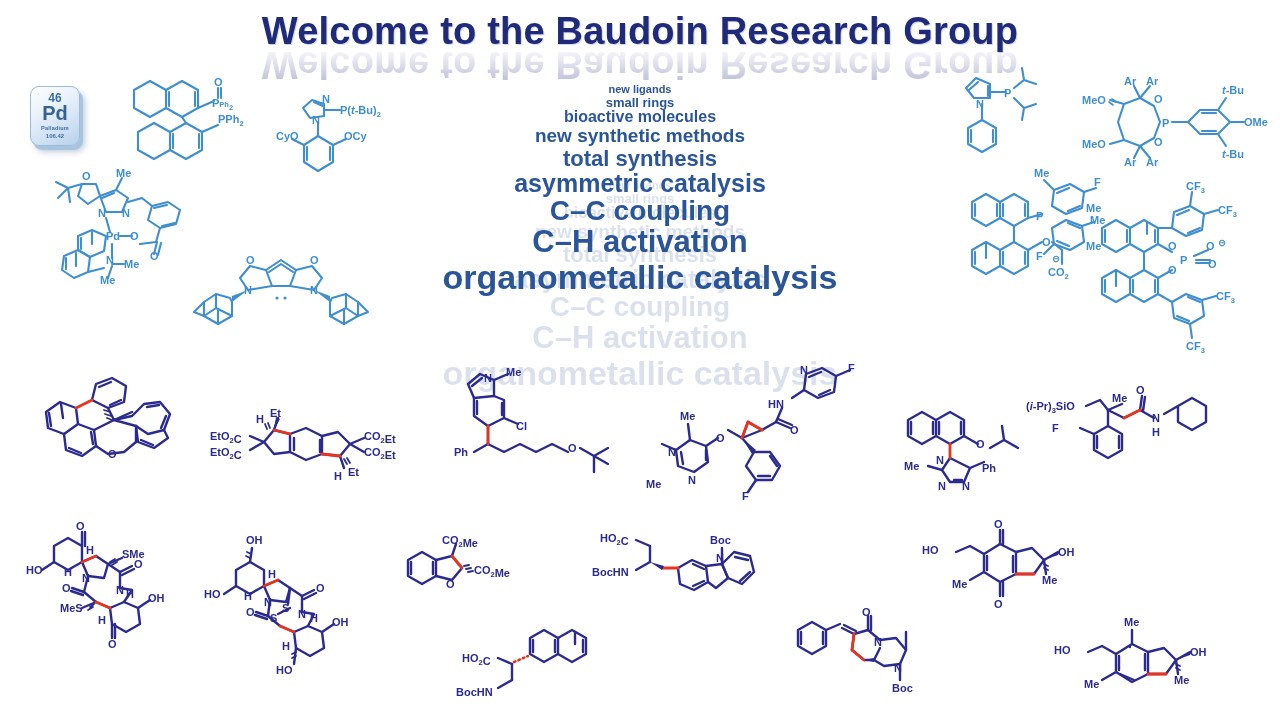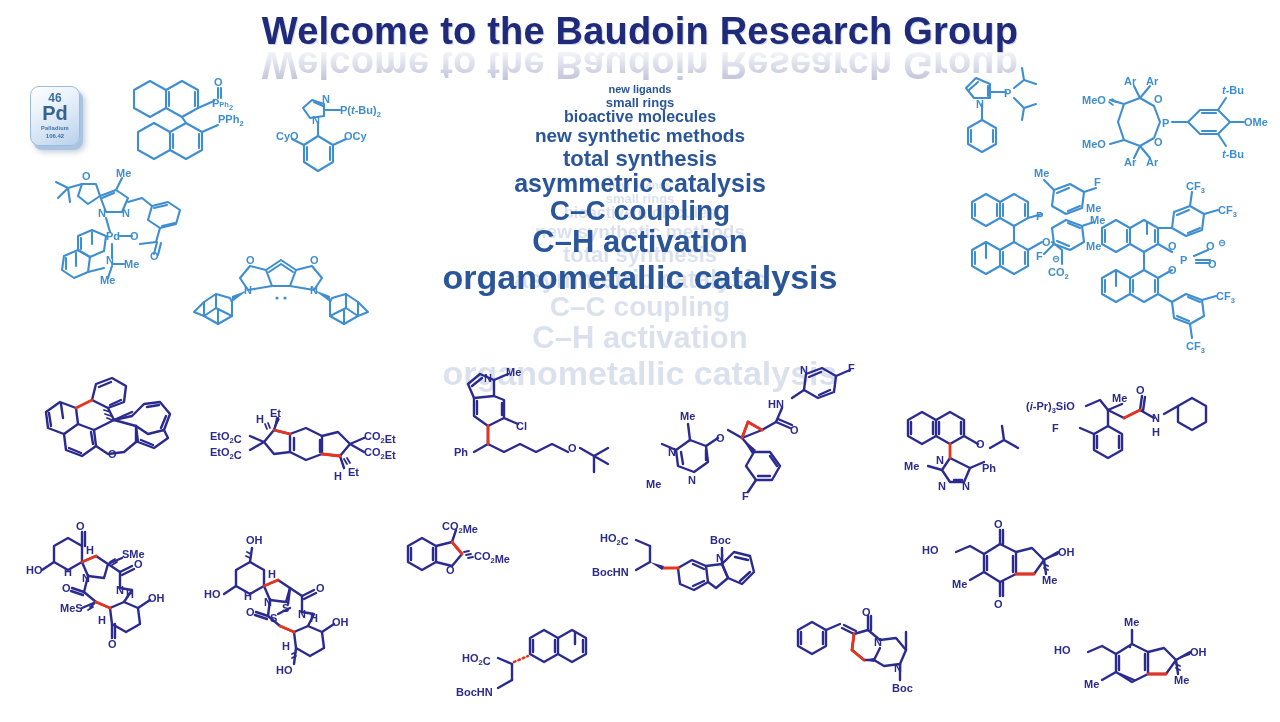--- a/index.html
+++ b/index.html
@@ -675,21 +675,21 @@
       <text class="lbl lbl-n" x="54" y="88">S</text>
       <text class="lbl lbl-n" x="30" y="82">O</text>
       <text class="lbl lbl-n" x="82" y="84">N</text>
       <text class="lbl lbl-n" x="94" y="88">H</text>
       <text class="lbl lbl-n" x="116" y="92">OH</text>
       <text class="lbl lbl-n" x="66" y="116">H</text>
       <text class="lbl lbl-n" x="60" y="140">HO</text>
     </svg>
   </div>
 
-  <div class="mol" style="left:398px;top:524px">
+  <div class="mol" style="left:398px;top:538px">
     <svg width="150" height="80" viewBox="0 0 150 80">
       <g class="nav">
 
         <path d="M38 22 L24 14 L10 22 L10 38 L24 46 L38 38 Z"></path>
         <path d="M13 24 L13 36 M35 24 L35 36"></path>
 
         <path d="M38 22 L54 18 L64 30 L54 42 L38 38"></path>
 
         <path d="M54 18 L58 6"></path>
       </g>

